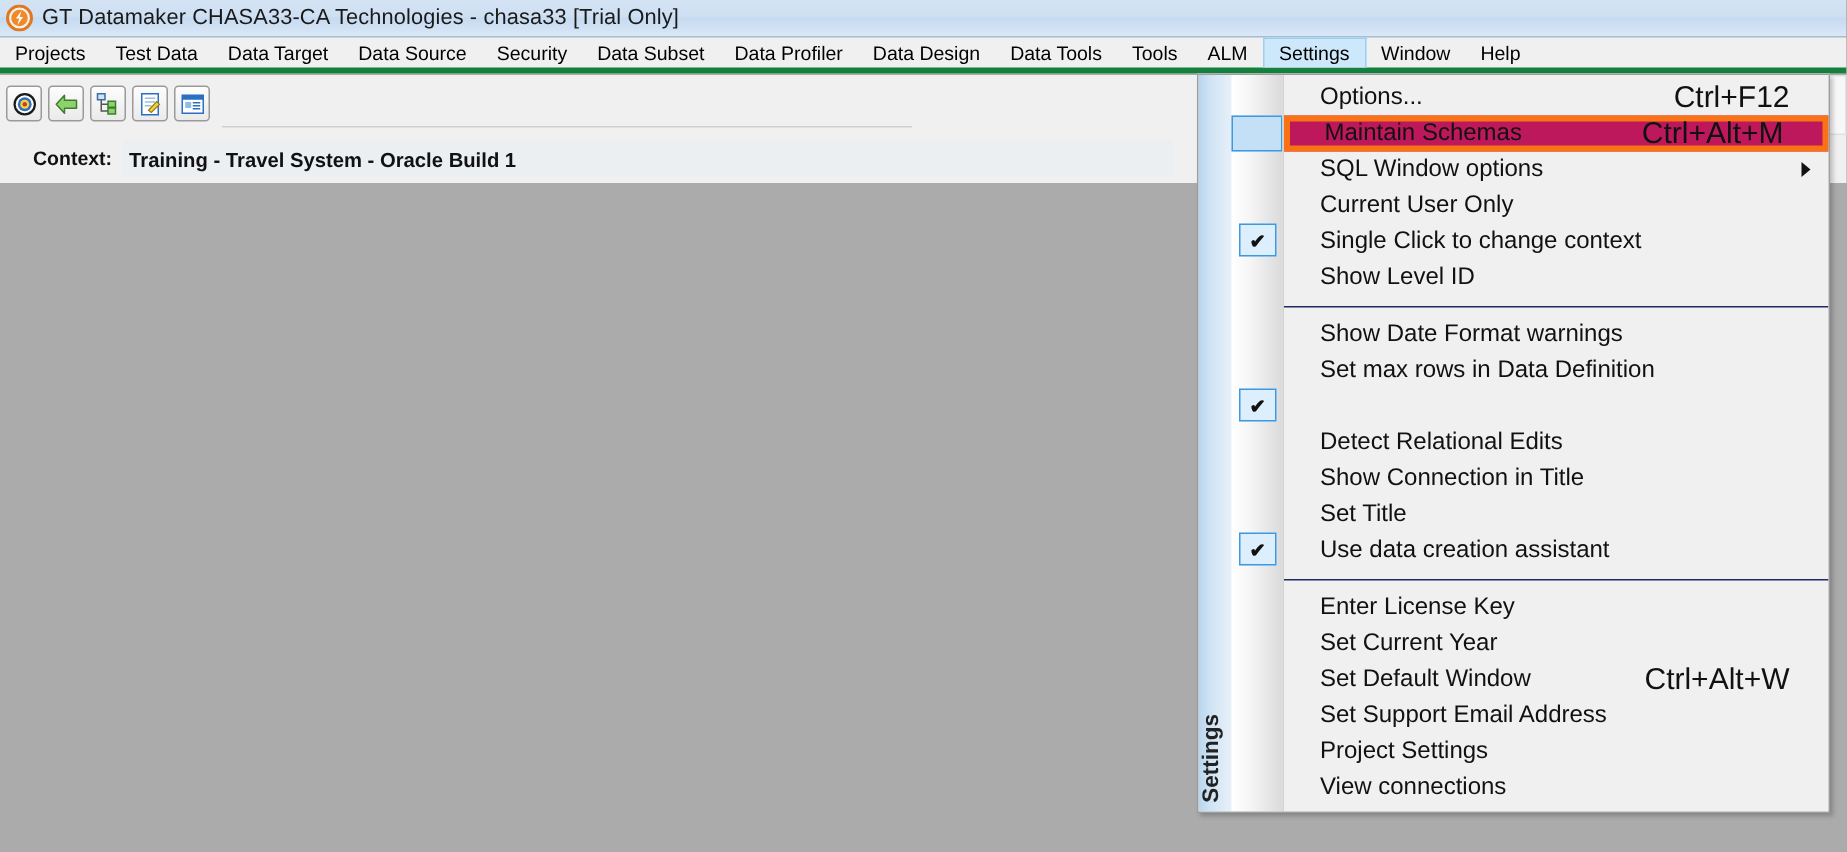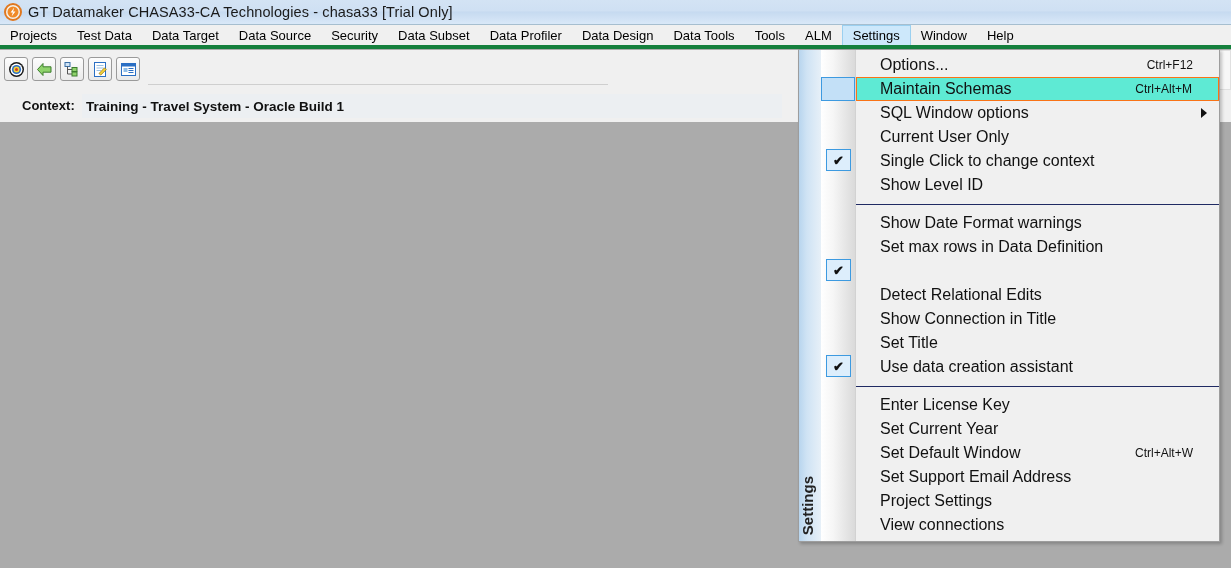--- a/index.html
+++ b/index.html
@@ -225,35 +225,35 @@
   }
   .menu-row .mr-label {
     font-size: 16px;
     color: #111;
     white-space: nowrap;
     padding-left: 24px;
   }
   .menu-row .mr-accel {
     position: absolute;
     right: 26px;
-    font-size: 12px;
+    font-size: 20px;
     color: #111;
     white-space: nowrap;
   }
   .menu-row .mr-arrow {
     position: absolute;
     right: 12px;
     width: 0; height: 0;
     border-left: 6px solid #111;
     border-top: 5px solid transparent;
     border-bottom: 5px solid transparent;
   }
   .menu-row.highlight {
-    background: #5eead4;
-    border: 1px solid #f97316;
+    background: #be185d;
+    border: 4px solid #f97316;
   }
   
   .menu-row.highlight .mr-label { padding-left: 23px; }
 
   
   .gutter-mark {
     position: absolute;
     left: 0;
     width: 34px;
     height: 24px;

